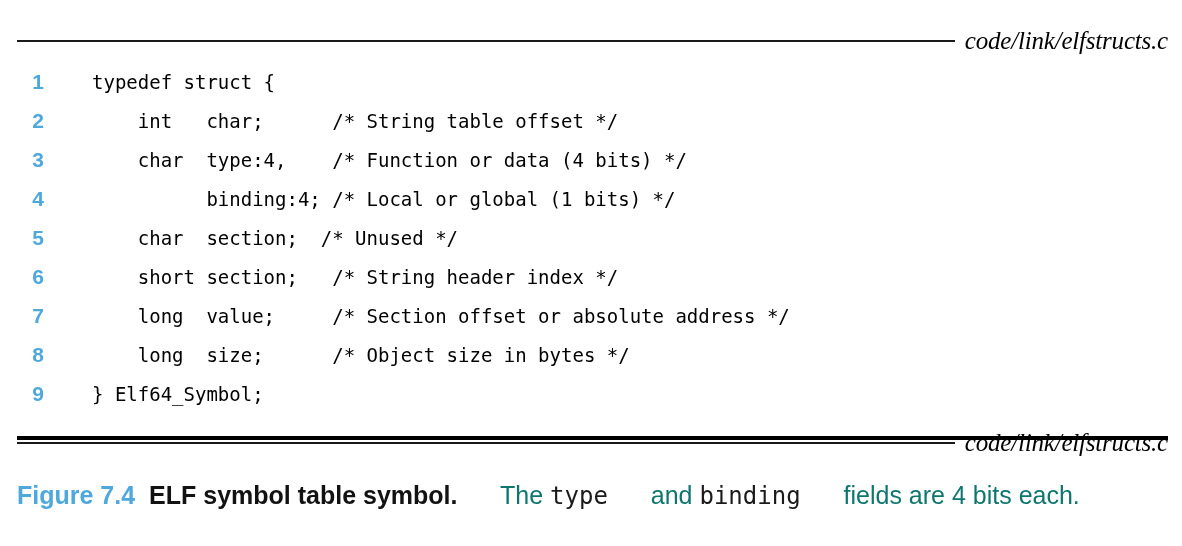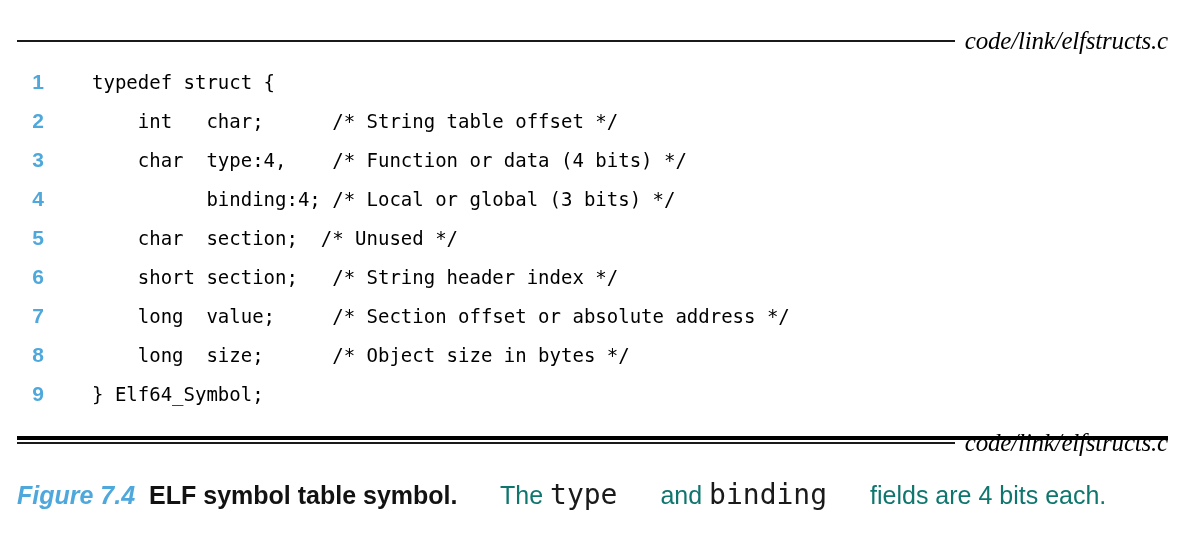--- a/index.html
+++ b/index.html
@@ -108,34 +108,33 @@
     font-family: "Liberation Sans", "DejaVu Sans", sans-serif;
     font-size: 25px;
     line-height: 32px;
     color: #1a1a1a;
     white-space: nowrap;
   }
   .caption .fig-label {
     color: #4FA8DC;
     font-weight: bold;
     margin-right: 14px;
-    font-style: italic;
   }
   .caption .cap-bold {
     font-weight: bold;
     color: #121212;
   }
   .caption .cap-rest {
     font-weight: normal;
     color: #0f766e;
     margin-left: 36px;
   }
   .caption .cap-mono {
     font-family: "DejaVu Sans Mono", "Liberation Mono", monospace;
-    font-size: 28px;
+    font-size: 24px;
     font-weight: normal;
   }
 </style>
 </head>
 <body>
 
 <div class="figure">
 
   <div class="rule-row top">
     <span class="rule-line"></span>
@@ -154,21 +153,21 @@
       <span class="codetext">    int   char;      /* String table offset */</span>
     </div>
 
     <div class="code-line">
       <span class="lineno">3</span>
       <span class="codetext">    char  type:4,    /* Function or data (4 bits) */</span>
     </div>
 
     <div class="code-line">
       <span class="lineno">4</span>
-      <span class="codetext">          binding:4; /* Local or global (3 bits) */</span>
+      <span class="codetext">          binding:4; /* Local or global (1 bits) */</span>
     </div>
 
     <div class="code-line">
       <span class="lineno">5</span>
       <span class="codetext">    char  section;  /* Unused */</span>
     </div>
 
     <div class="code-line">
       <span class="lineno">6</span>
       <span class="codetext">    short section;   /* String header index */</span>

